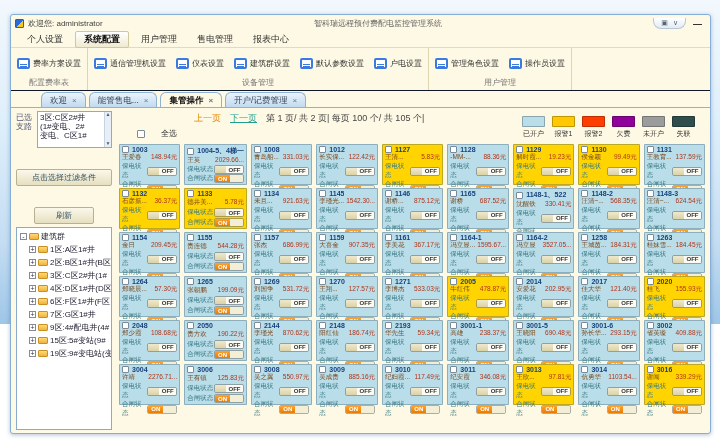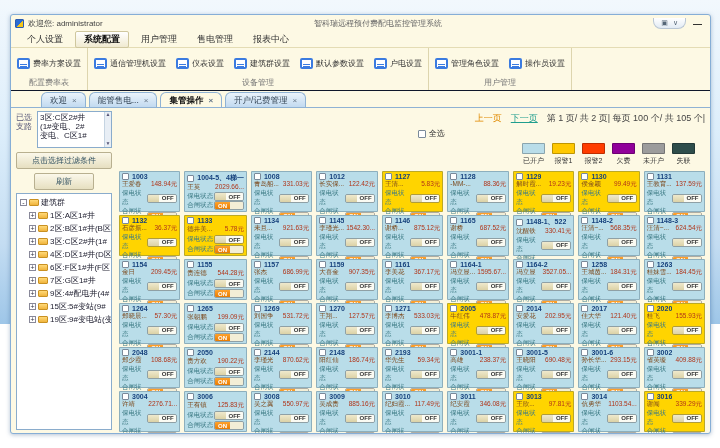--- a/index.html
+++ b/index.html
@@ -57,44 +57,44 @@
   
   .sidebar { width:104px; flex:none; padding:3px 3px 3px 5px; display:flex; flex-direction:column;
     font-size:8px; }
   .fieldrow { display:flex; gap:3px; margin-bottom:3px; }
   .fieldlabel { width:18px; color:#557; line-height:1.15; padding-top:2px; }
   .listbox { flex:1; background:#fff; border:1px solid #8aaccc; padding:1px 2px; color:#223;
     line-height:1.15; position:relative; overflow:hidden; }
   .listbox .arrows { position:absolute; right:0; top:0; bottom:0; width:7px;
     display:flex; flex-direction:column; justify-content:space-between; align-items:center;
     background:#e8eef5; font-size:5px; color:#557; border-left:1px solid #c5d4e2; }
-  .sbtn { display:block; margin:1px auto 3px; padding:2px 3px; font-size:8px; color:#2f4f5f;
+  .sbtn { display:block; margin:18px auto 3px; padding:2px 3px; font-size:8px; color:#2f4f5f;
     background:linear-gradient(#fbf8ea,#e6dfc0); border:1px solid #b8b090; border-radius:2px;
     text-align:center; white-space:nowrap; }
   .sbtn.full { width:100%; }
   .sbtn.half { width:62%; }
   .treebox { flex:1; background:#fff; border:1px solid #8aaccc; padding:2px 1px 2px 3px;
     overflow:hidden; font-size:8px; color:#223; }
   .trow { display:flex; align-items:center; gap:2px; height:13px; white-space:nowrap; }
   .trow.child { padding-left:9px; }
   .expander { width:7px; height:7px; flex:none; border:1px solid #889; background:#fff;
     font-size:7px; line-height:5px; text-align:center; color:#334; }
   .folder { width:10px; height:7px; flex:none; border:1px solid #c99122; border-radius:1px;
     background:linear-gradient(#ffd978,#f0b43c); }
 
   
   .main { flex:1; display:flex; flex-direction:column; padding:3px 5px 0 4px; min-width:0; }
-  .main-head { display:flex; align-items:flex-end;flex-direction:column; }
+  .main-head { display:flex; align-items:flex-end; }
   .head-left { flex:1; display:flex; flex-direction:column; gap:3px; }
   .pagination { display:flex; gap:9px; align-items:center; font-size:9px; color:#444;
     margin:1px 0 0 75px; }
   .pg-prev { color:#e08a00; }
   .pg-next { color:#1f9e8e; text-decoration:underline; }
   .toolbar { display:flex; align-items:center; gap:9px; margin-left:18px; }
-  .selall { display:flex; align-items:center; gap:3px; font-size:8px; color:#333; }
+  .selall { display:flex; align-items:center; gap:16px; font-size:8px; color:#333; }
   .cbx { width:8px; height:8px; background:#fff; border:1px solid #7a8a9a; border-radius:1px; flex:none; }
   .tbtn { padding:2px 11px; font-size:8px; color:#2f4f5f;
     background:linear-gradient(#fbf8ea,#e6dfc0); border:1px solid #b8b090; border-radius:2px;
     white-space:nowrap; }
   .legend { display:flex; gap:7px; margin:4px 10px 0 8px; }
   .lg-item { display:flex; flex-direction:column; align-items:center; gap:2px; }
   .lg-swatch { width:23px; height:11px; border:1px solid rgba(0,0,0,.25); border-radius:1px; }
   .lg-label { font-size:7px; color:#333; white-space:nowrap; }
 
   

